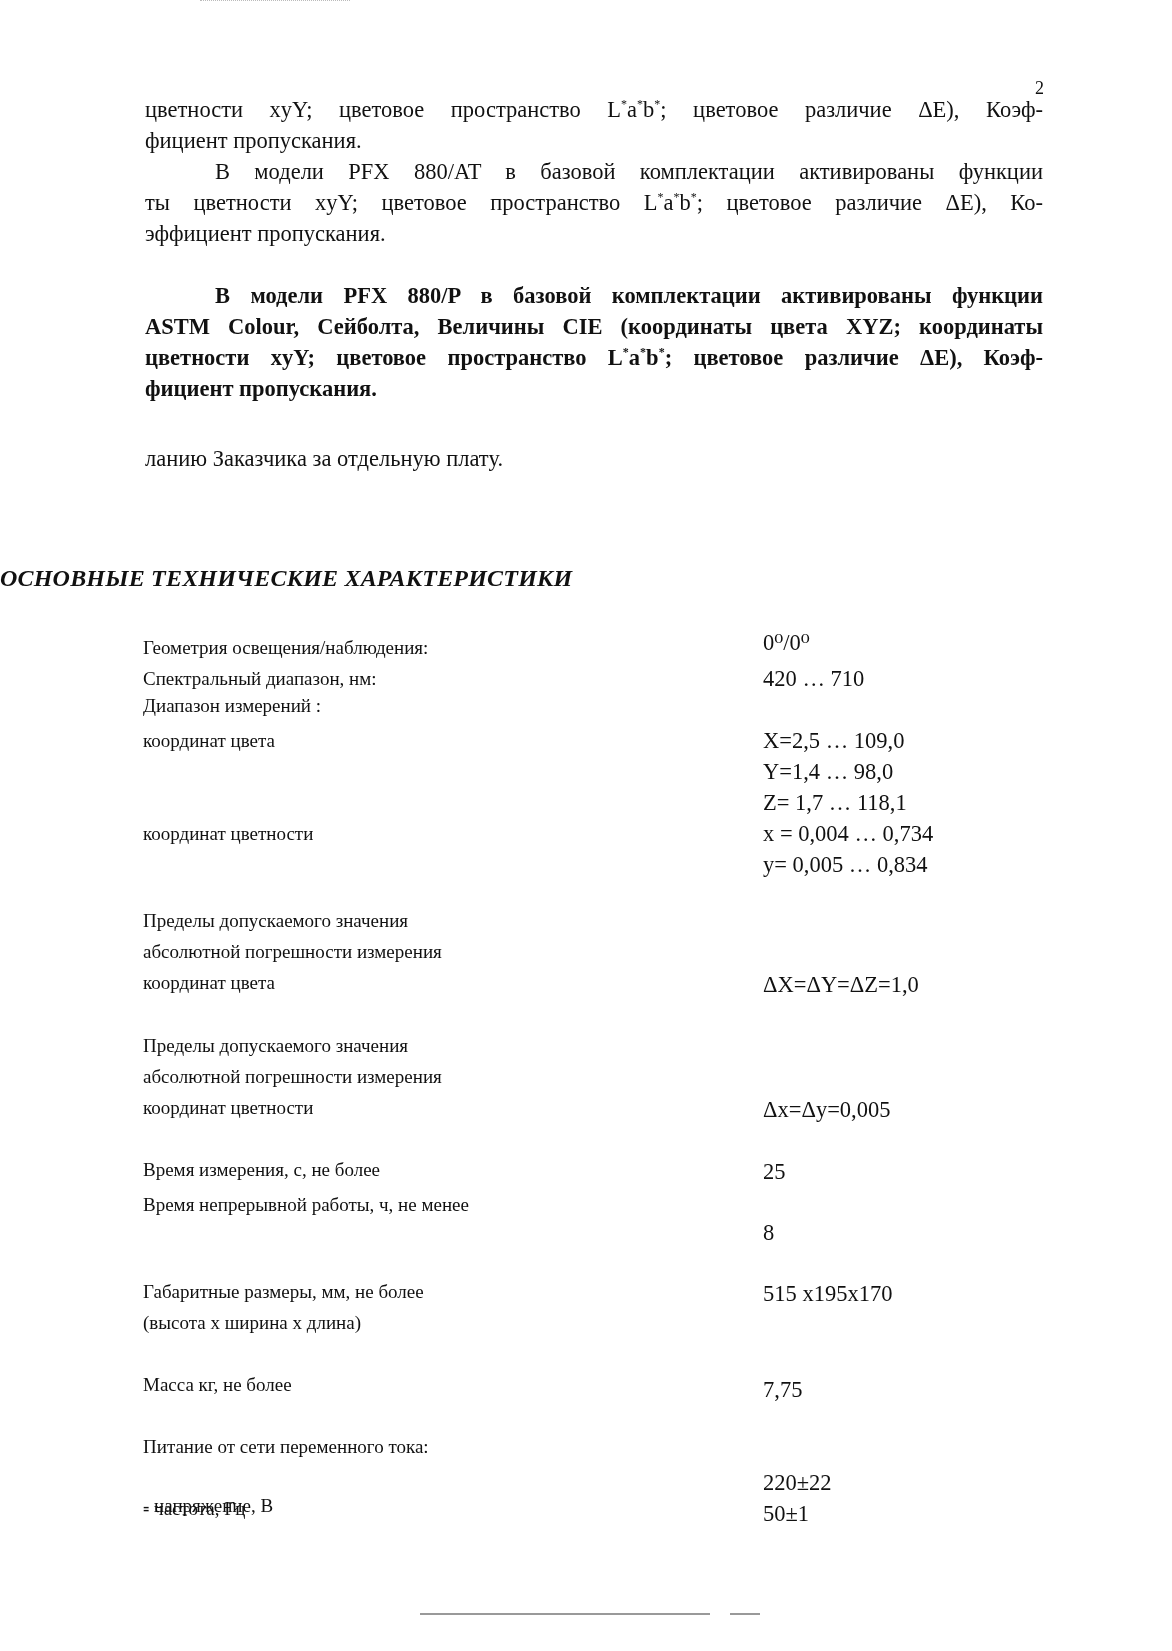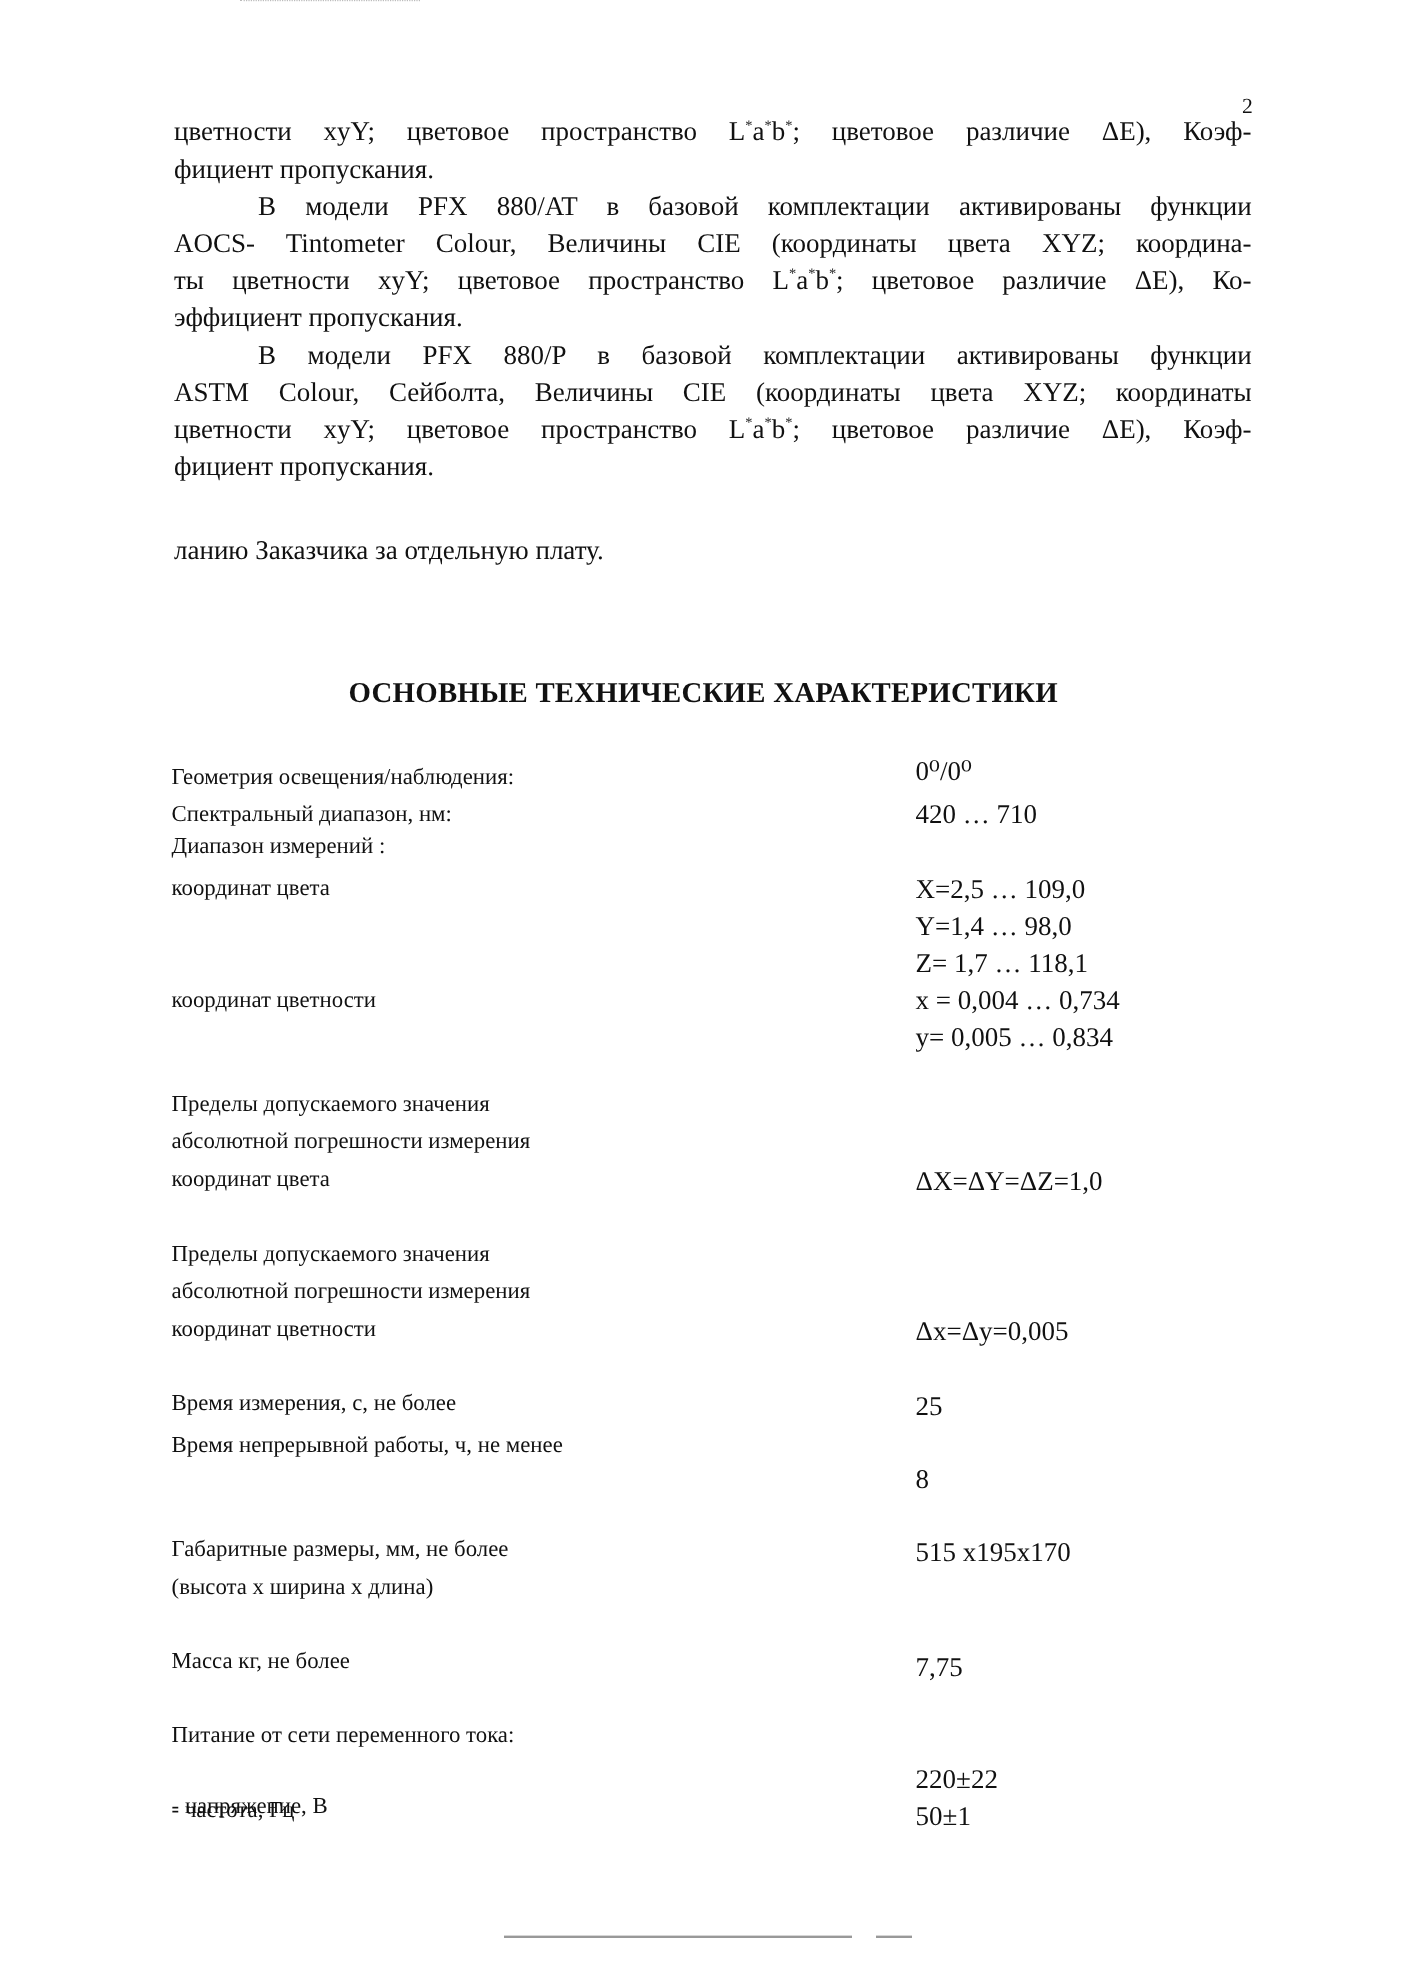--- a/index.html
+++ b/index.html
@@ -19,21 +19,21 @@
     position: absolute; left: 145px; width: 898px;
     font-size: 22.5px; line-height: 31px; text-align: justify;
     margin: 0;
   }
   .para .indent { display: inline-block; width: 70px; }
   .line { display: block; white-space: nowrap; }
   .line.just { text-align: justify; text-align-last: justify; white-space: normal; }
   sup.star { font-size: 12px; vertical-align: 9px; line-height: 0; }
   .heading {
     position: absolute; left: 0; width: 1172px; top: 565px;
-    text-align: center; font-weight: bold; font-size: 24px; letter-spacing: 0.2px;
+    text-align: left; font-weight: bold; font-size: 24px; letter-spacing: 0.2px; font-style: italic;
   }
   .spec-label {
     position: absolute; left: 143px; font-size: 19px; line-height: 31px; white-space: nowrap;
   }
   .spec-value {
     position: absolute; left: 763px; font-size: 22.5px; line-height: 31px; white-space: nowrap;
   }
   .footer-line {
     position: absolute; top: 1613px; height: 2px; background: #999999;
   }
@@ -47,26 +47,25 @@
 
 <div class="para" style="top:94px;">
   <span class="line just">
     <span>цветности xyY; цветовое пространство L<sup class="star">*</sup>a<sup class="star">*</sup>b<sup class="star">*</sup>; цветовое различие ΔE), Коэф-</span>
   </span>
   <span class="line">фициент пропускания.</span>
 </div>
 
 <div class="para" style="top:156px;">
   <span class="line just"><span class="indent"></span><span>В модели PFX 880/AT в базовой комплектации активированы функции</span></span>
-  <span class="line just">AOCS- Tintometer Colour, Величины CIE (координаты цвета XYZ; координа-</span>
   <span class="line just">ты цветности xyY; цветовое пространство L<sup class="star">*</sup>a<sup class="star">*</sup>b<sup class="star">*</sup>; цветовое различие ΔE), Ко-</span>
   <span class="line">эффициент пропускания.</span>
 </div>
 
-<div class="para" style="top:280px;">
+<div class="para" style="top:280px;font-weight:bold;">
   <span class="line just"><span class="indent"></span><span>В модели PFX 880/P в базовой комплектации активированы функции</span></span>
   <span class="line just">ASTM Colour, Сейболта, Величины CIE (координаты цвета XYZ; координаты</span>
   <span class="line just">цветности xyY; цветовое пространство L<sup class="star">*</sup>a<sup class="star">*</sup>b<sup class="star">*</sup>; цветовое различие ΔE), Коэф-</span>
   <span class="line">фициент пропускания.</span>
 </div>
 
 <div class="para" style="top:443px;">
   <span class="line">ланию Заказчика за отдельную плату.</span>
 </div>
 

